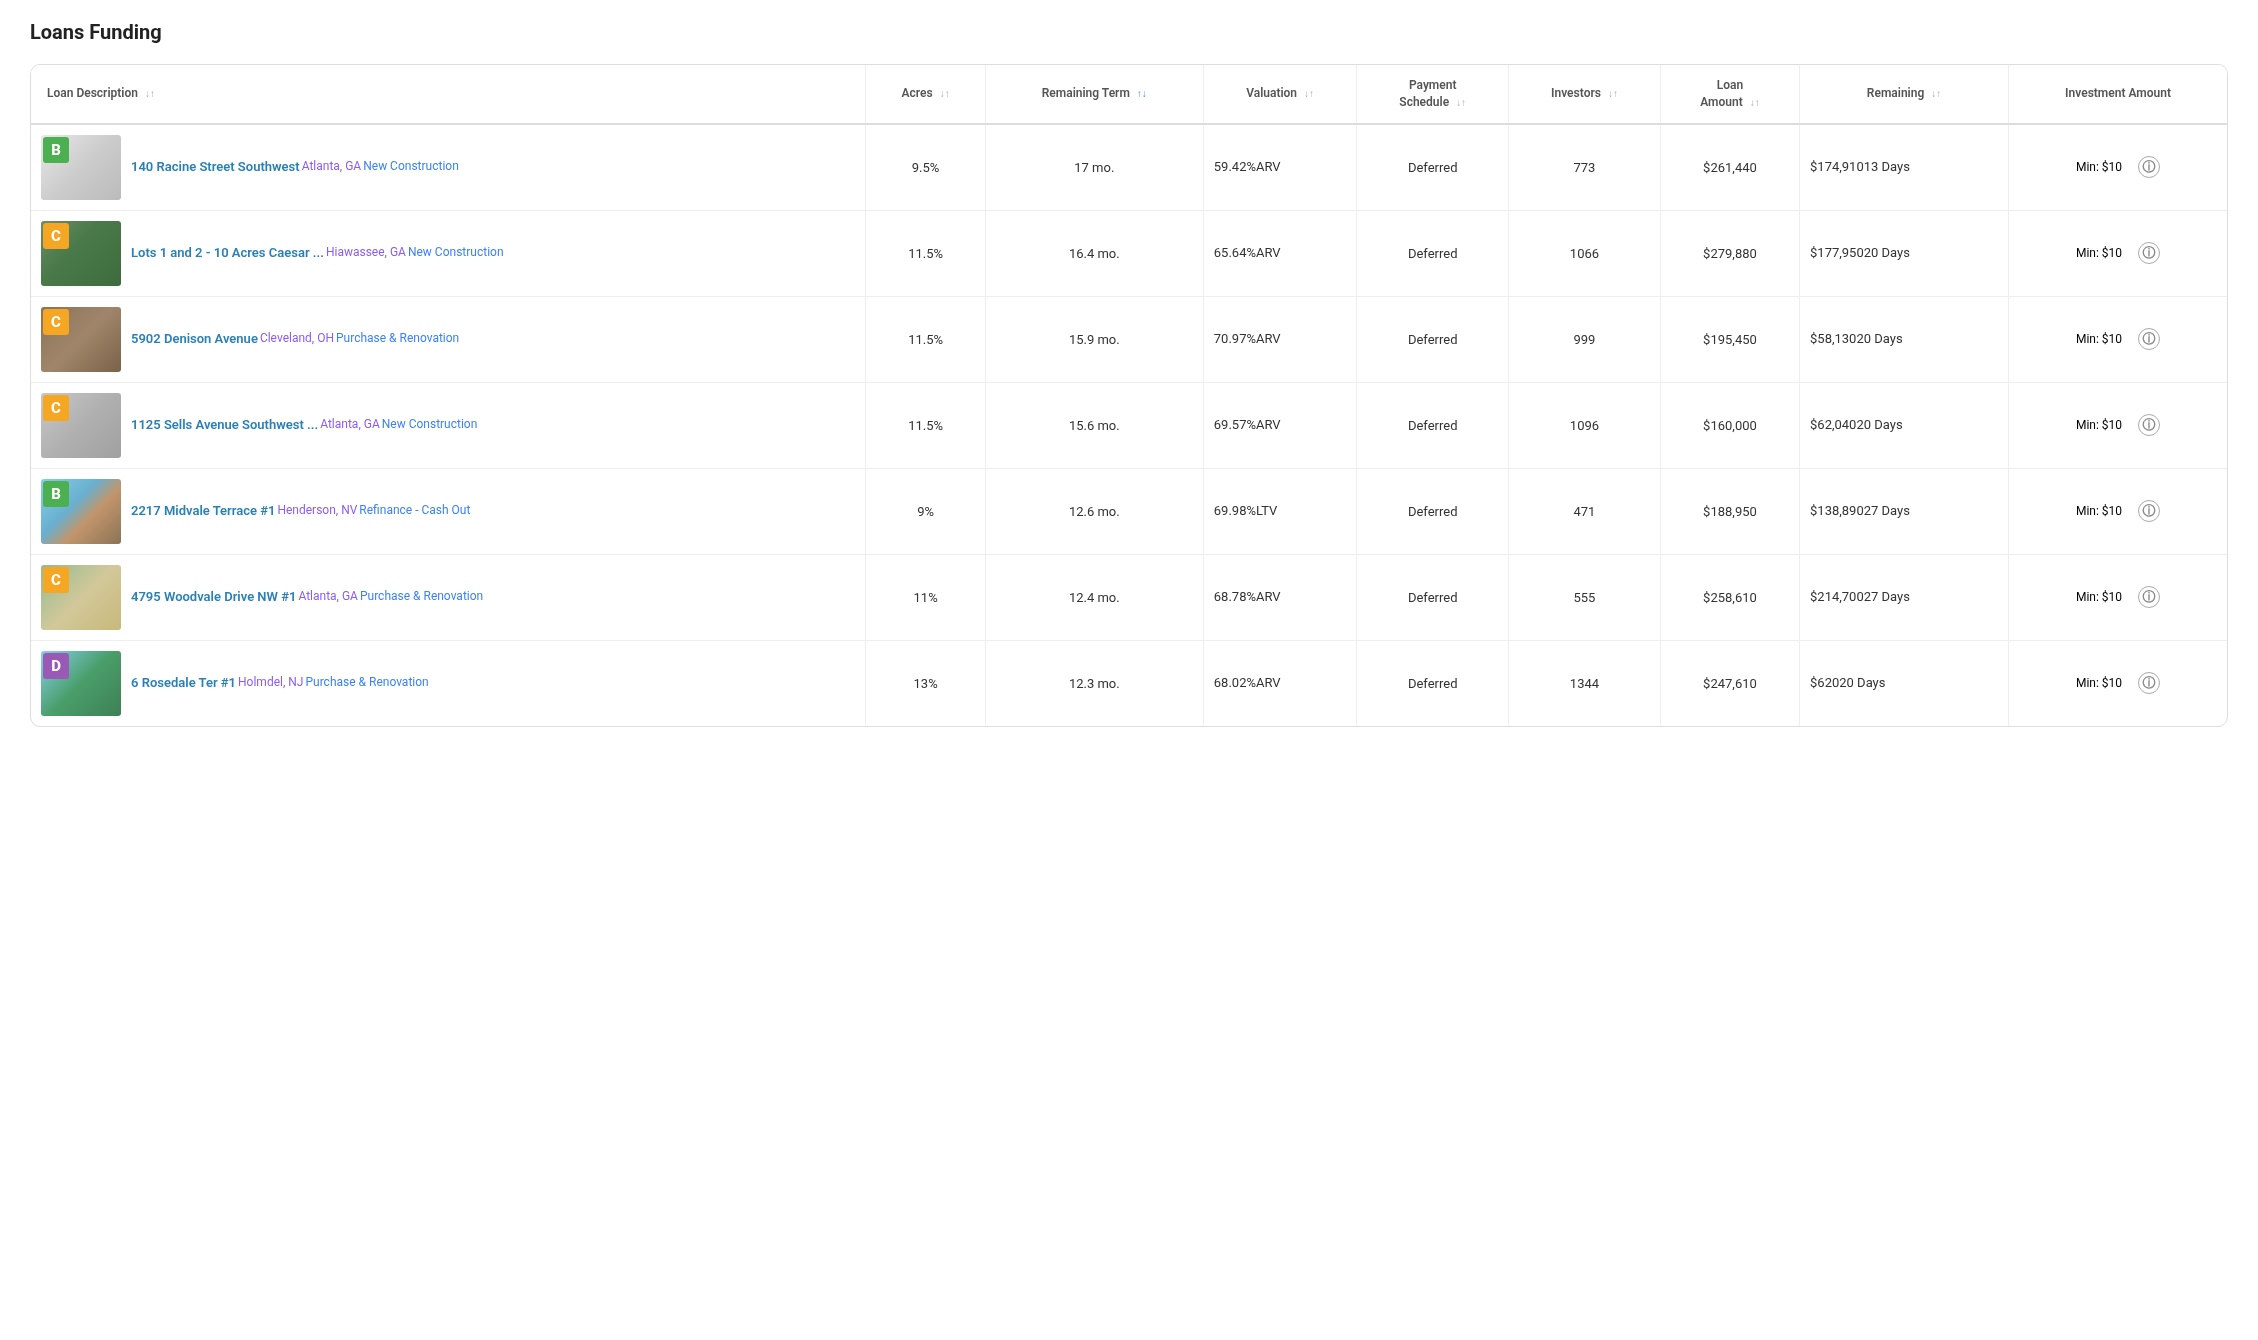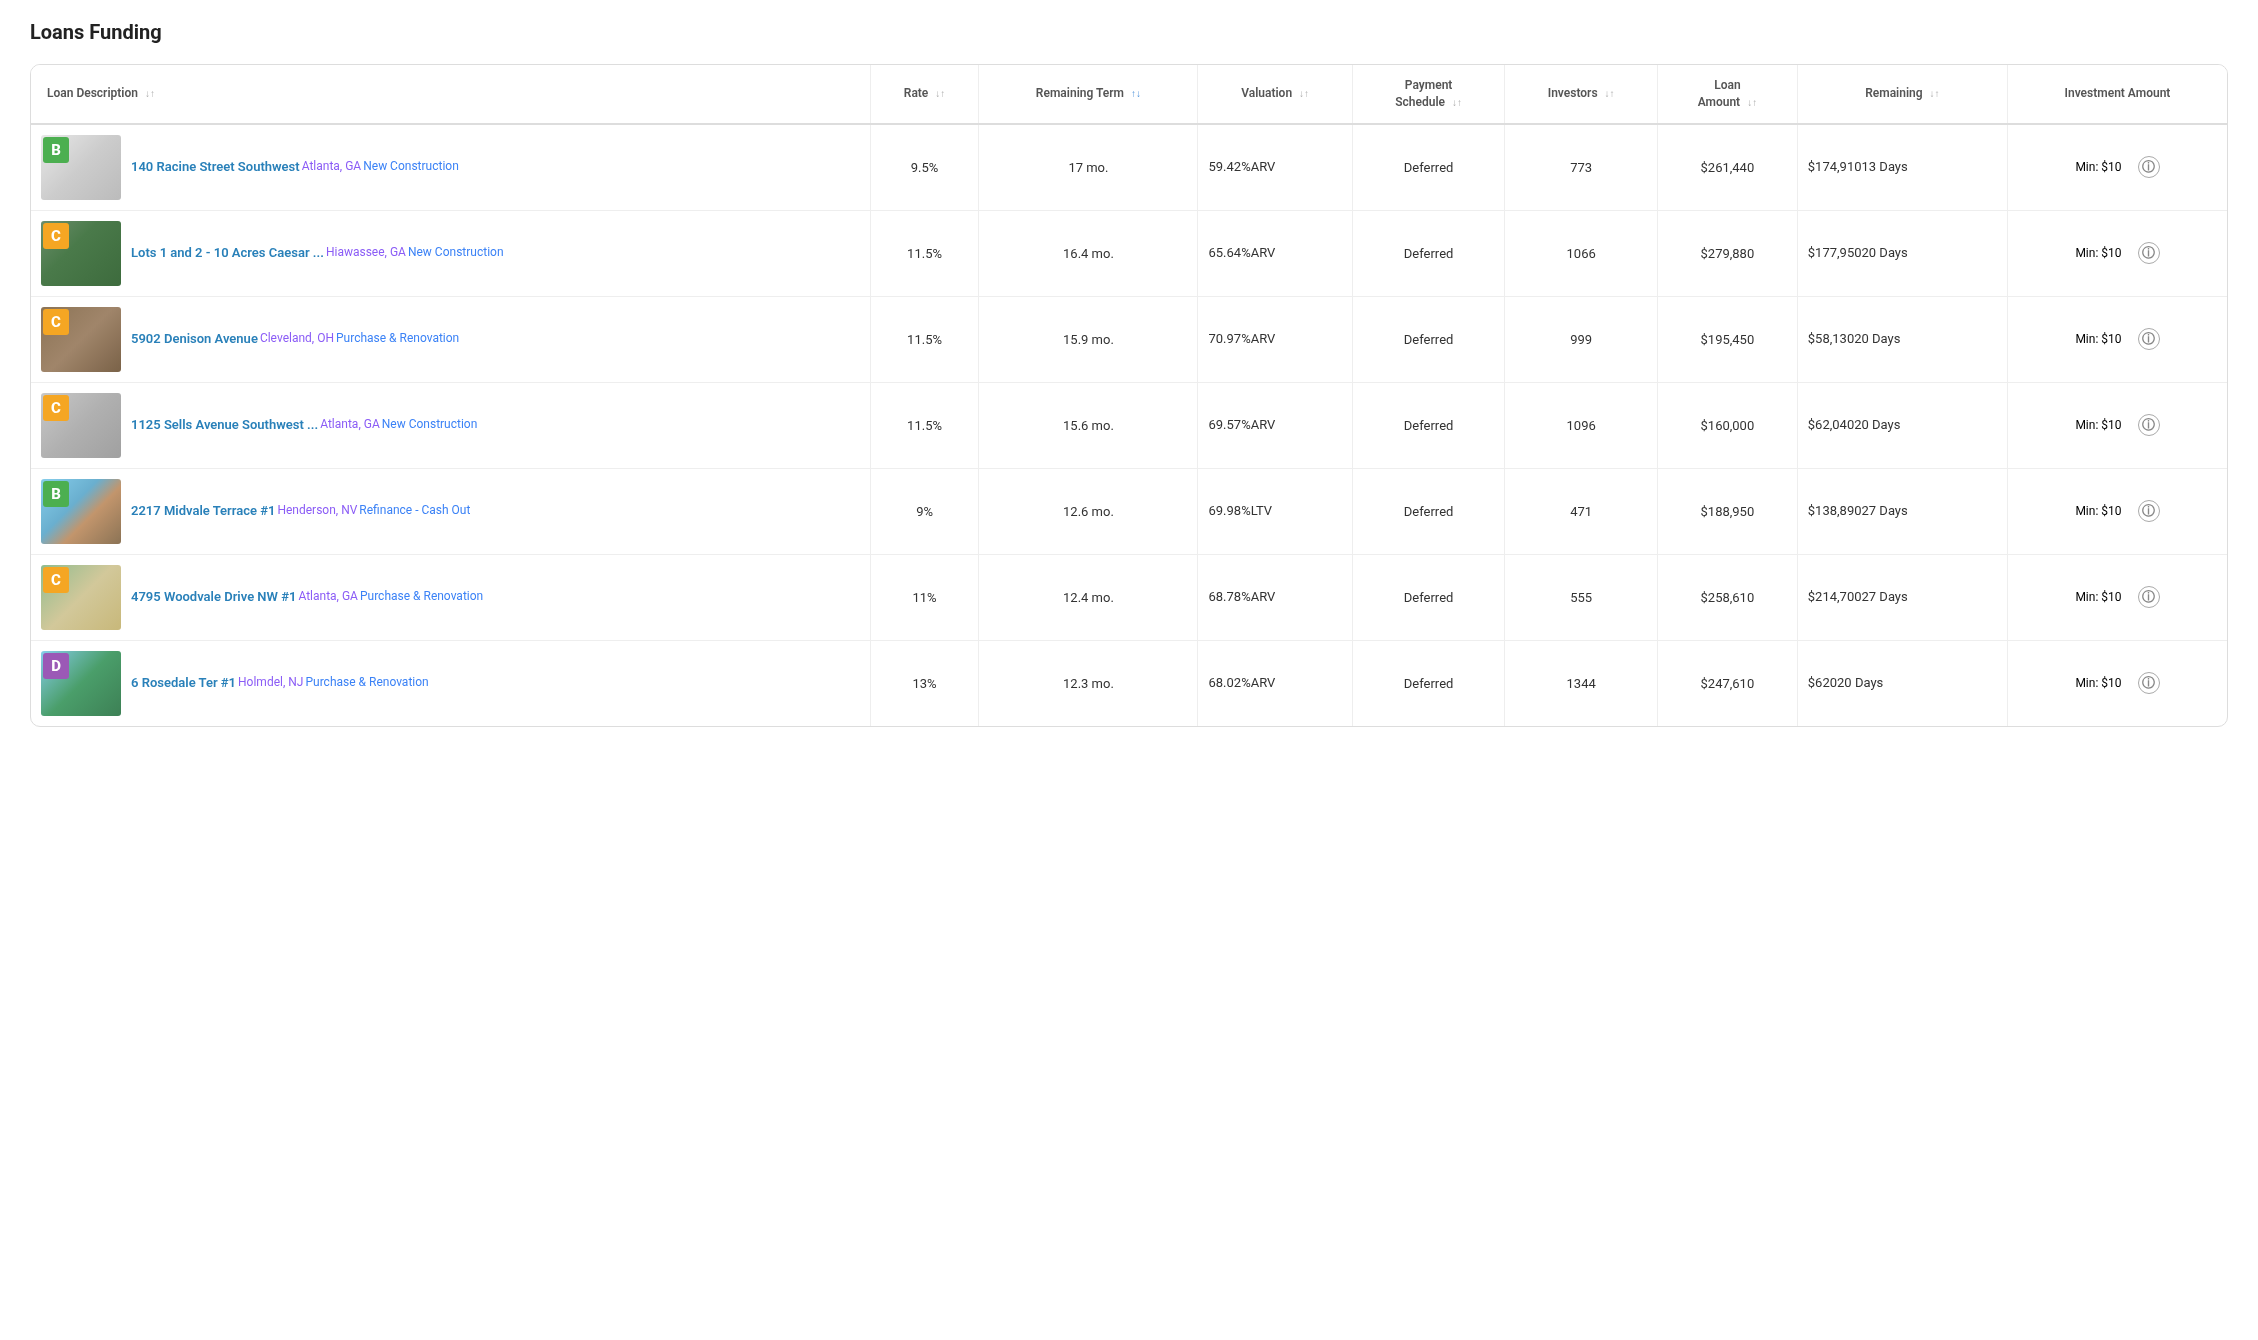--- a/index.html
+++ b/index.html
@@ -177,21 +177,21 @@
 
 <div class="table-wrapper">
   <table>
     <thead>
       <tr>
         <th>
           <span>Loan Description</span>
           <span class="sort-icon">↓↑</span>
         </th>
         <th>
-          <span>Rate</span>
+          <span>Acres</span>
           <span class="sort-icon">↓↑</span>
         </th>
         <th>
           <span>Remaining Term</span>
           <span class="sort-icon active">↑↓</span>
         </th>
         <th>
           <span>Valuation</span>
           <span class="sort-icon">↓↑</span>
         </th>

